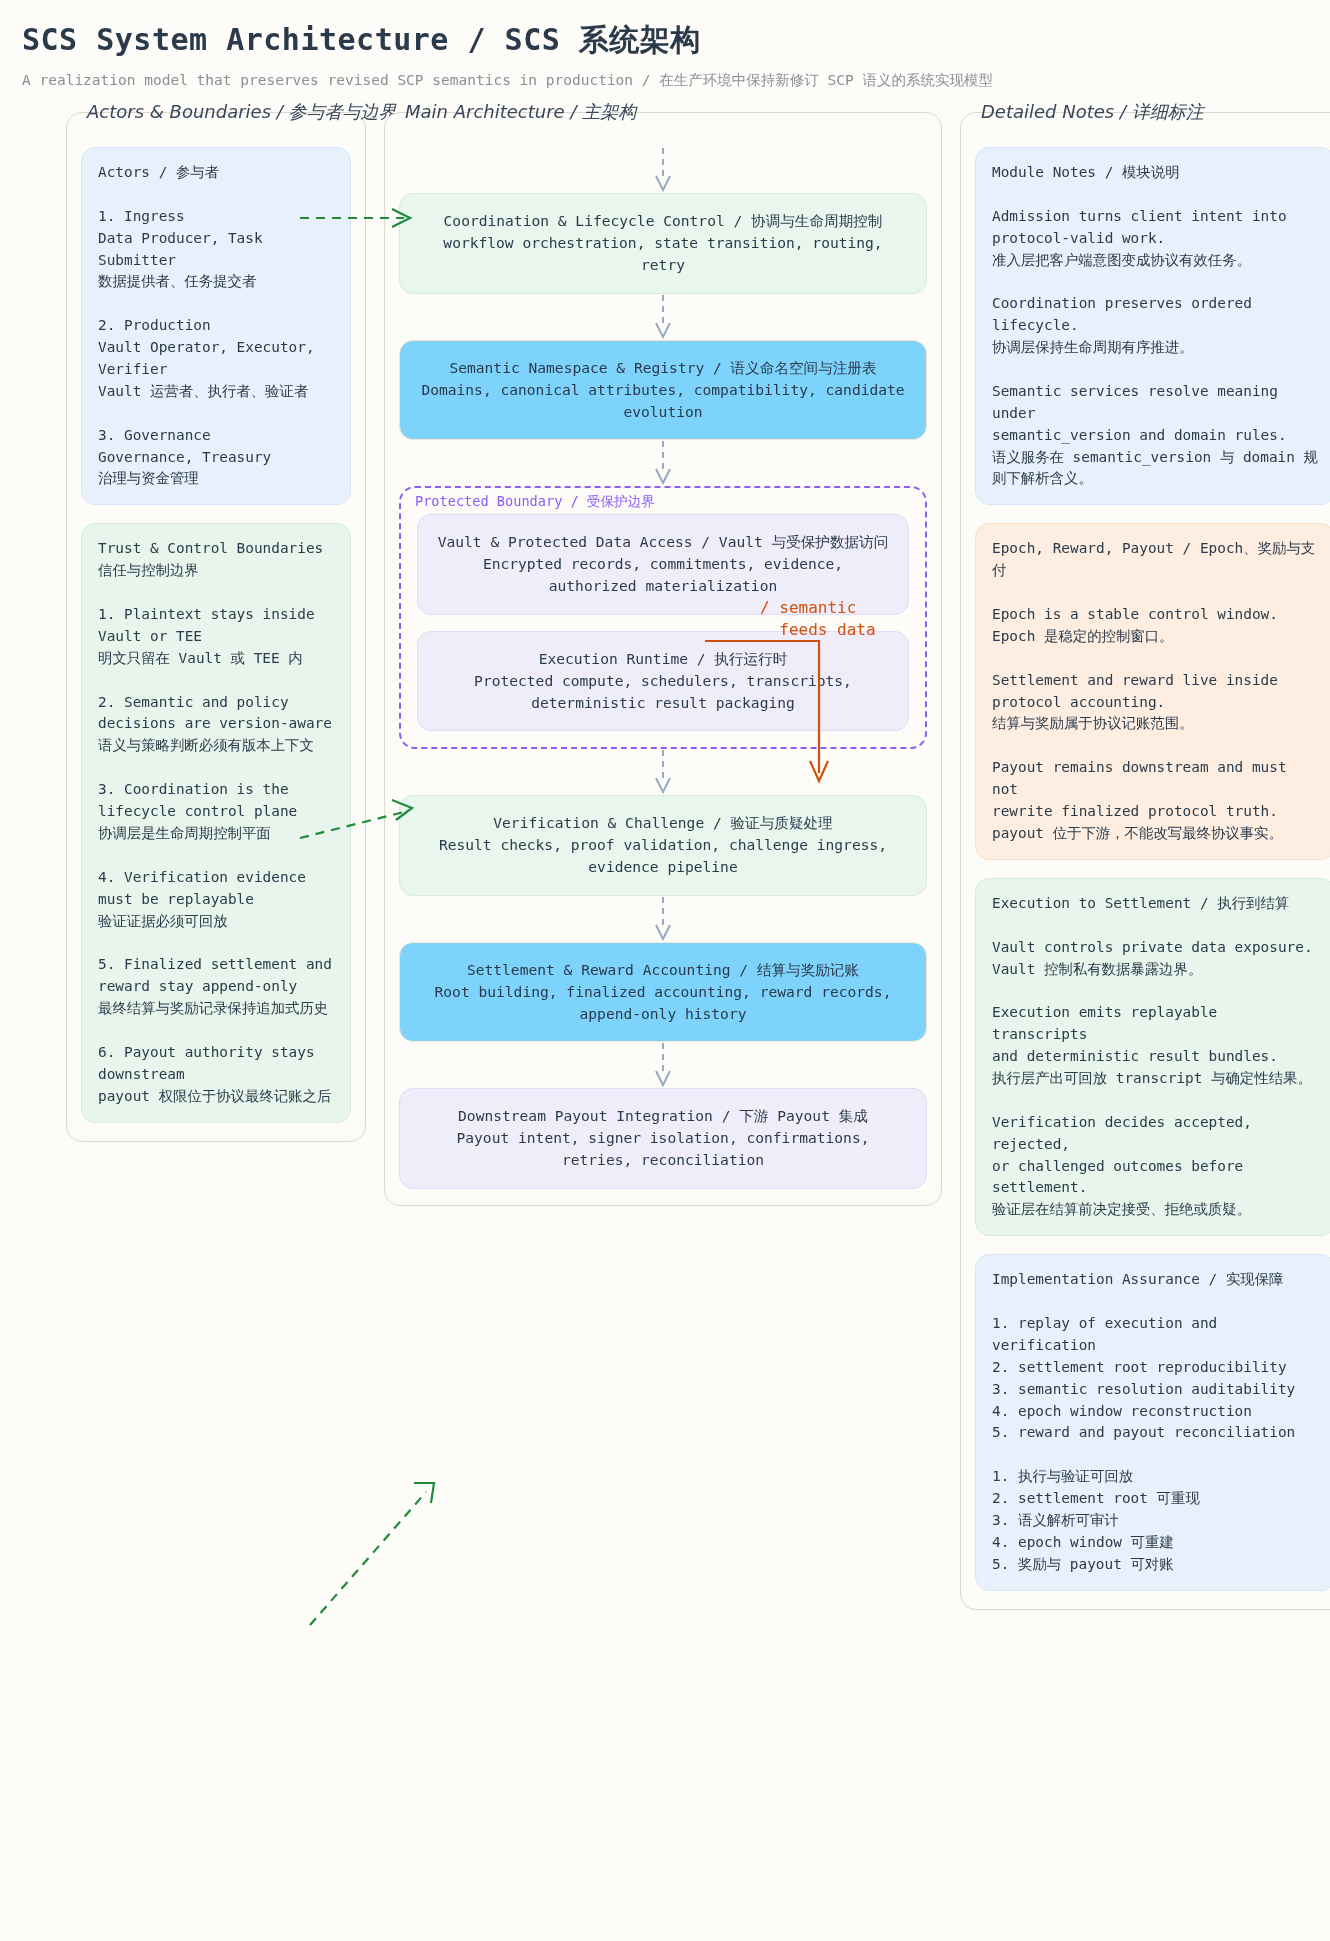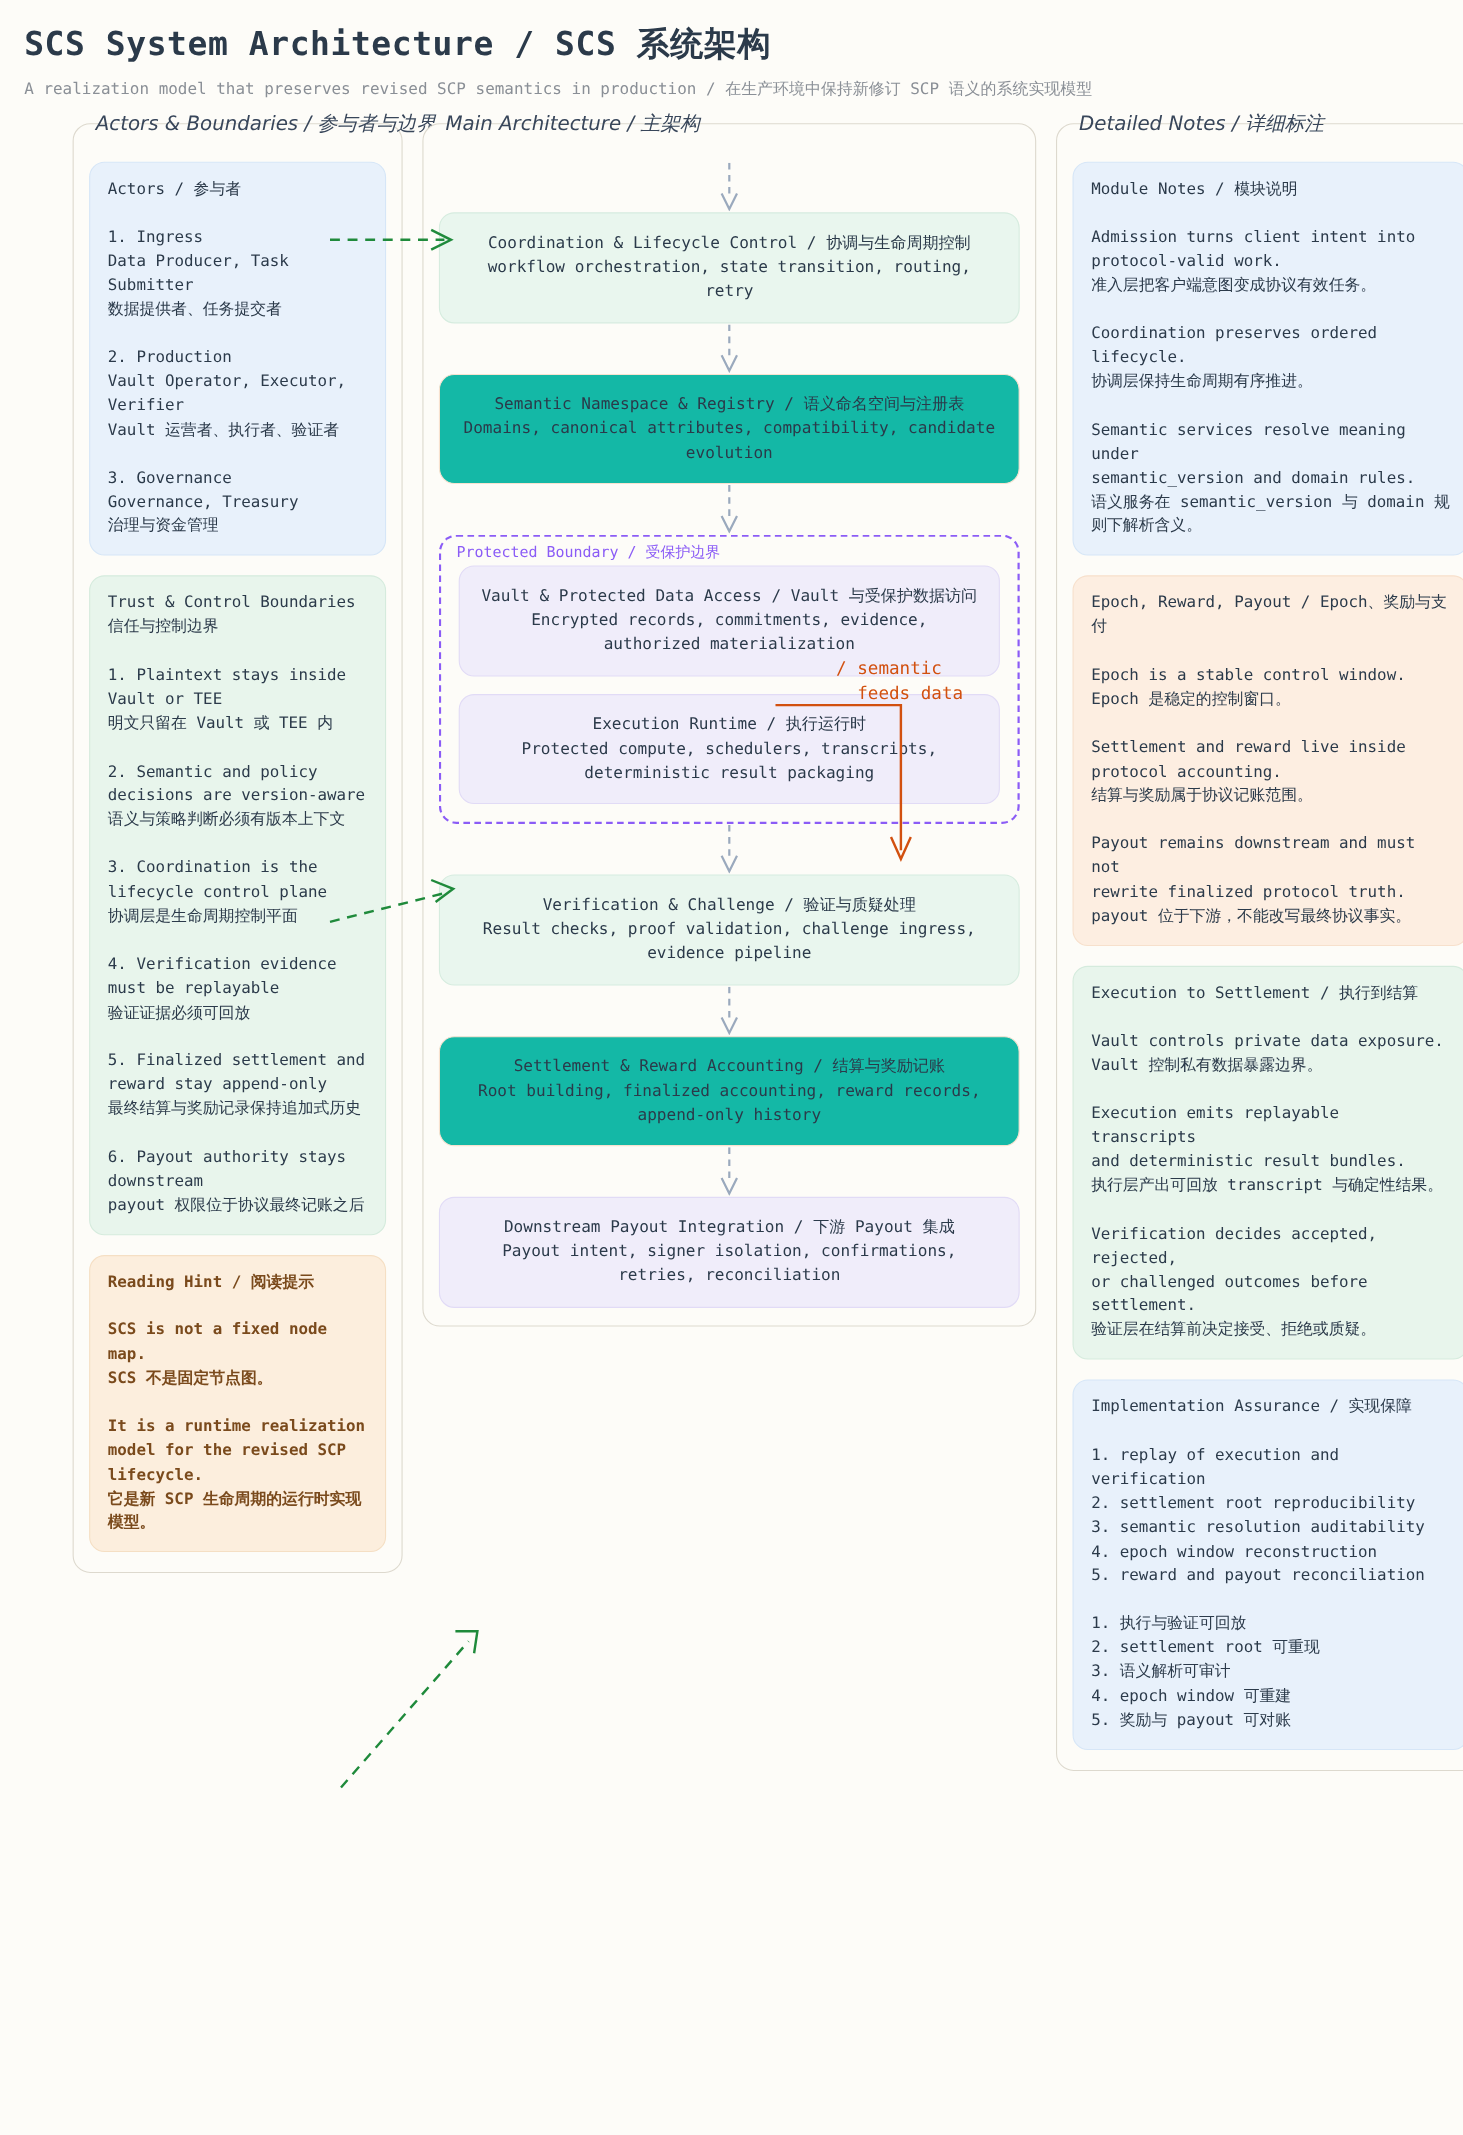--- a/index.html
+++ b/index.html
@@ -83,21 +83,21 @@
     border-radius: 14px;
     padding: 16px 18px;
     font-size: 14.6px;
     line-height: 1.52;
     text-align: center;
     white-space: pre-wrap;
     border: 1.3px solid transparent;
   }
   .n-blue   { background: #e8f1fb; border-color: #d6e6f7; }
   .n-green  { background: #e9f6ee; border-color: #d6ecdf; }
-  .n-orange { background: #14b8a6; border-color: #f7e2d0; }
+  .n-orange { background: #7dd3fc; border-color: #f7e2d0; }
   .n-violet { background: #f0edfa; border-color: #e1dbf6; }
 
   .arrow-v {
     height: 46px;
     display: flex;
     align-items: center;
     justify-content: center;
   }
   .arrow-v svg { display: block; }
 
@@ -177,27 +177,20 @@
 协调层是生命周期控制平面
 
 4. Verification evidence must be replayable
 验证证据必须可回放
 
 5. Finalized settlement and reward stay append-only
 最终结算与奖励记录保持追加式历史
 
 6. Payout authority stays downstream
 payout 权限位于协议最终记账之后</div>
-    <div class="card c-peach">Reading Hint / 阅读提示
-
-SCS is not a fixed node map.
-SCS 不是固定节点图。
-
-It is a runtime realization model for the revised SCP lifecycle.
-它是新 SCP 生命周期的运行时实现模型。</div>
   </div>
 
   <div class="panel col-center center-wrap">
     <div class="panel-title">Main Architecture / 主架构</div>
 
     <div class="flow">
 
 
       <div class="arrow-v">
         <svg width="18" height="44" viewBox="0 0 18 44" aria-hidden="true">

